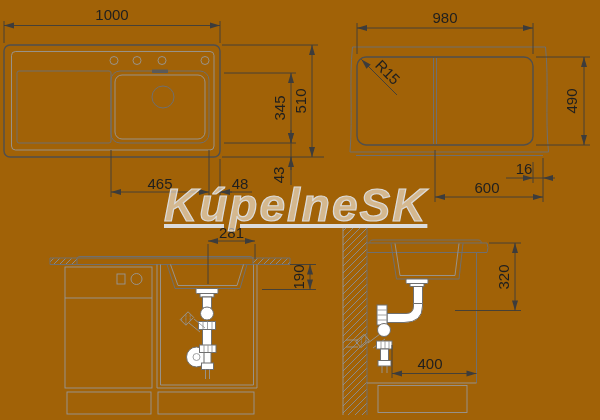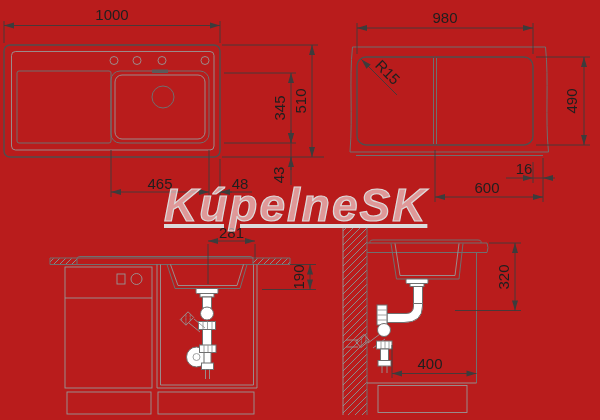--- a/index.html
+++ b/index.html
@@ -1,16 +1,16 @@
 <!DOCTYPE html>
 <html><head>
 <meta charset="utf-8">
 <style>
   html,body{margin:0;padding:0;background:#fff;}
-  .canvas{position:relative;width:600px;height:420px;background:#b91c1c;overflow:hidden;
+  .canvas{position:relative;width:600px;height:420px;background:#a16207;overflow:hidden;
           font-family:"Liberation Sans",sans-serif;}
   svg{position:absolute;left:0;top:0;}
   .dl{stroke:#3c3c3c;stroke-width:0.9;fill:none;}
   .o1{stroke:#4f4f4f;stroke-width:1.4;fill:none;}
   .o2{stroke:#6f6f6f;stroke-width:1;fill:none;}
   .o3{stroke:#979797;stroke-width:0.9;fill:none;}
   .pw{stroke:#6f6f6f;stroke-width:1;fill:#ffffff;}
   .txt{font:15px "Liberation Sans",sans-serif;fill:#1f1f1f;}
   .watermark{position:absolute;left:164px;top:178px;width:320px;
     font:italic 700 46px "Liberation Sans",sans-serif;letter-spacing:2px;

